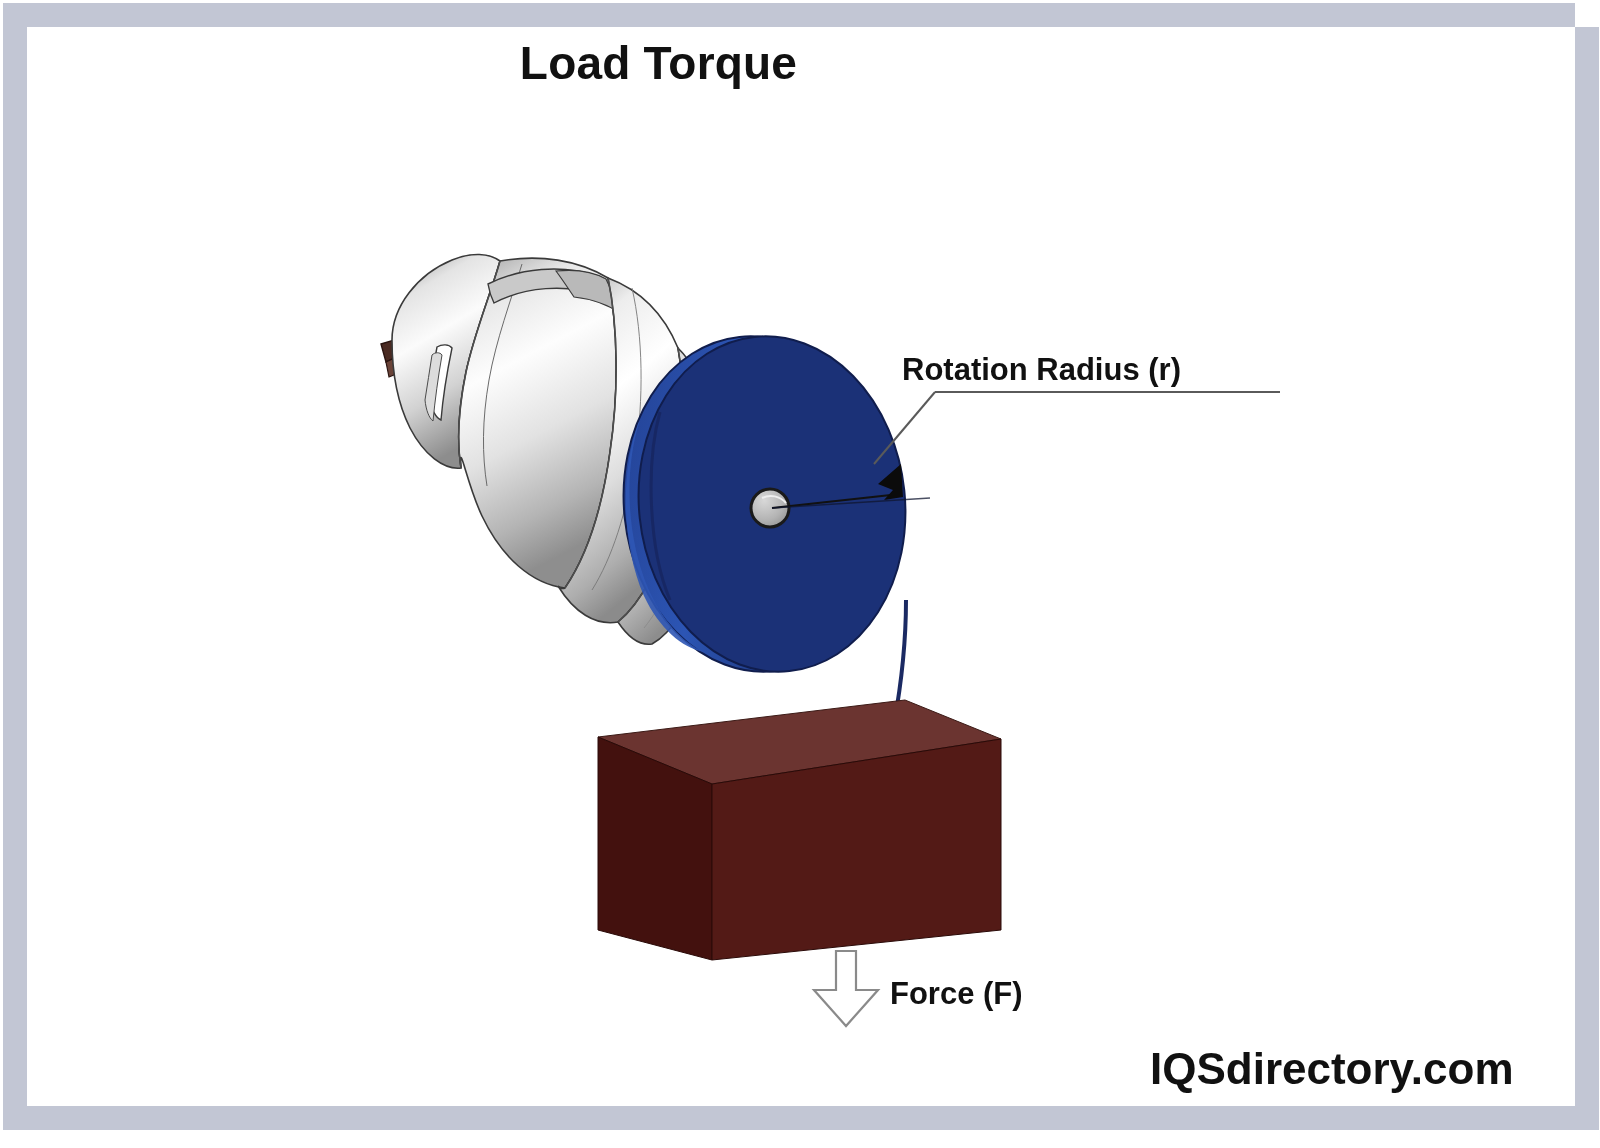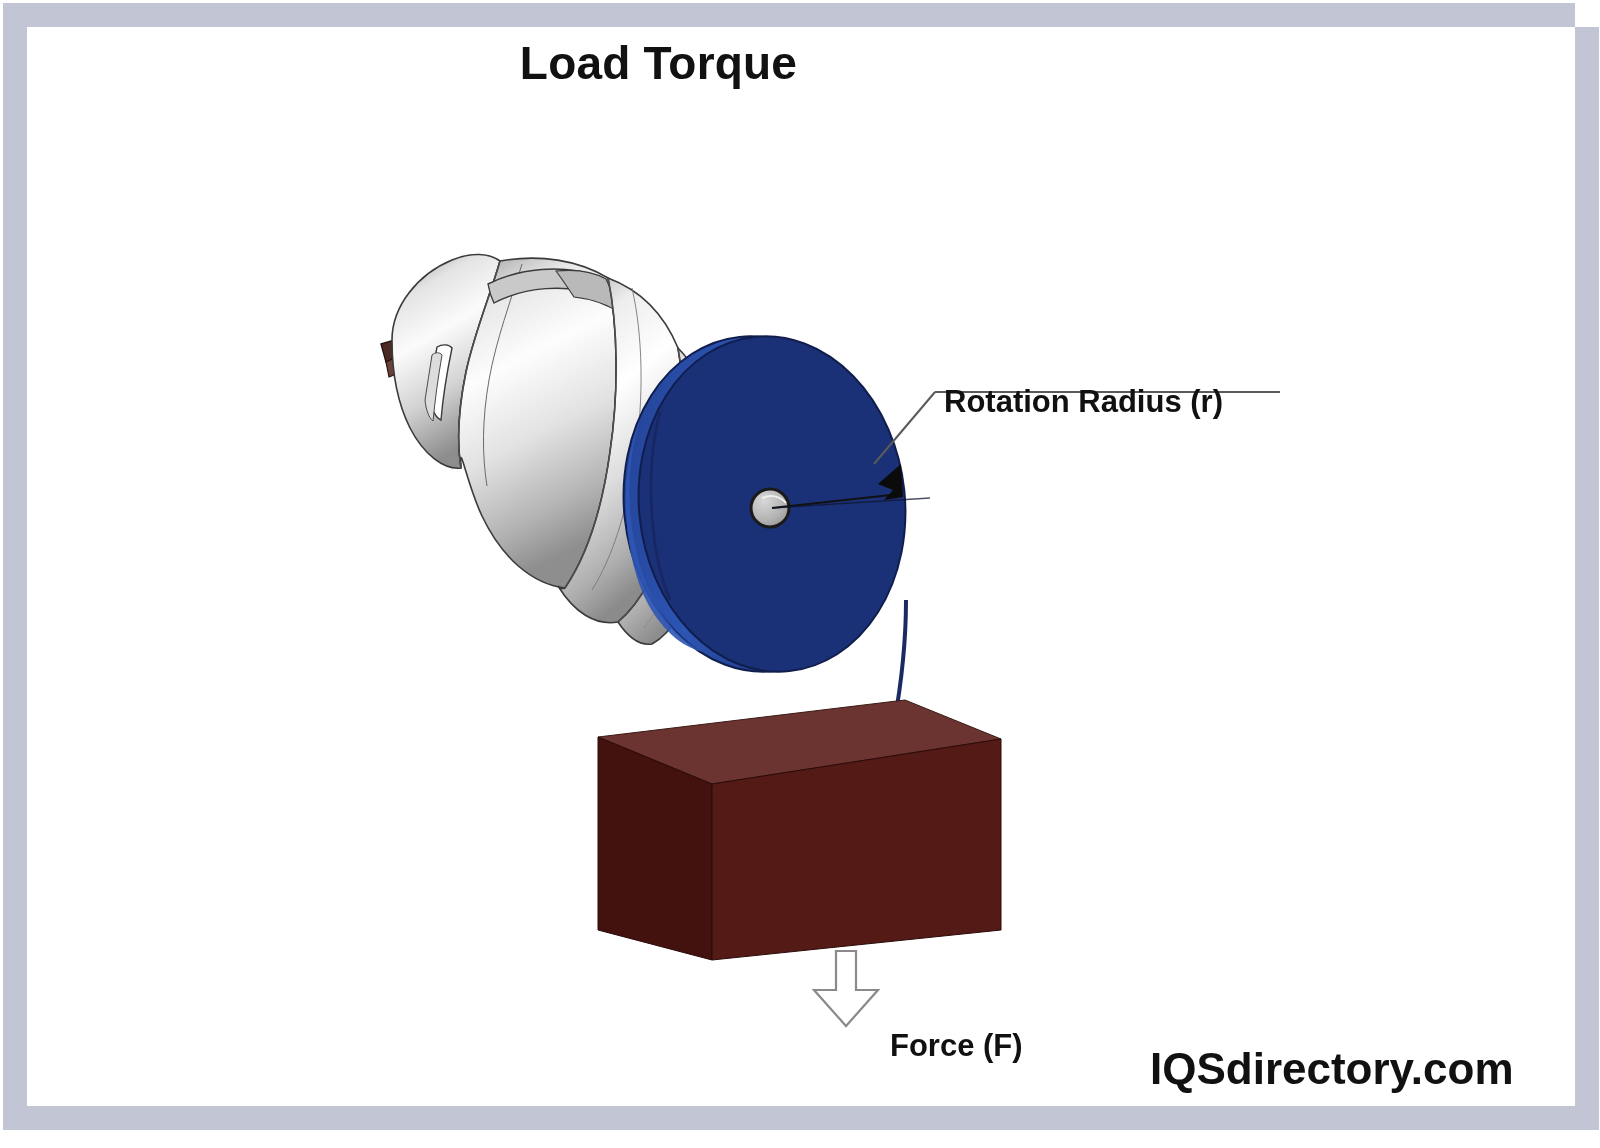--- a/index.html
+++ b/index.html
@@ -48,22 +48,22 @@
   }
 
   
   .diagram-label {
     position: absolute;
     font-size: 31px;
     font-weight: bold;
     color: #111111;
     white-space: nowrap;
   }
-  #label-rotation-radius { left: 944px; top: 352px; margin-top: 32px; }
-  #label-force          { left: 890px; top: 1028px; }
+  #label-rotation-radius { left: 902px; top: 352px; }
+  #label-force          { left: 890px; top: 976px; }
 
   
   #watermark {
     position: absolute;
     left: 1150px; top: 1044px;
     font-size: 44px;
     font-weight: bold;
     color: #111111;
     white-space: nowrap;
   }

